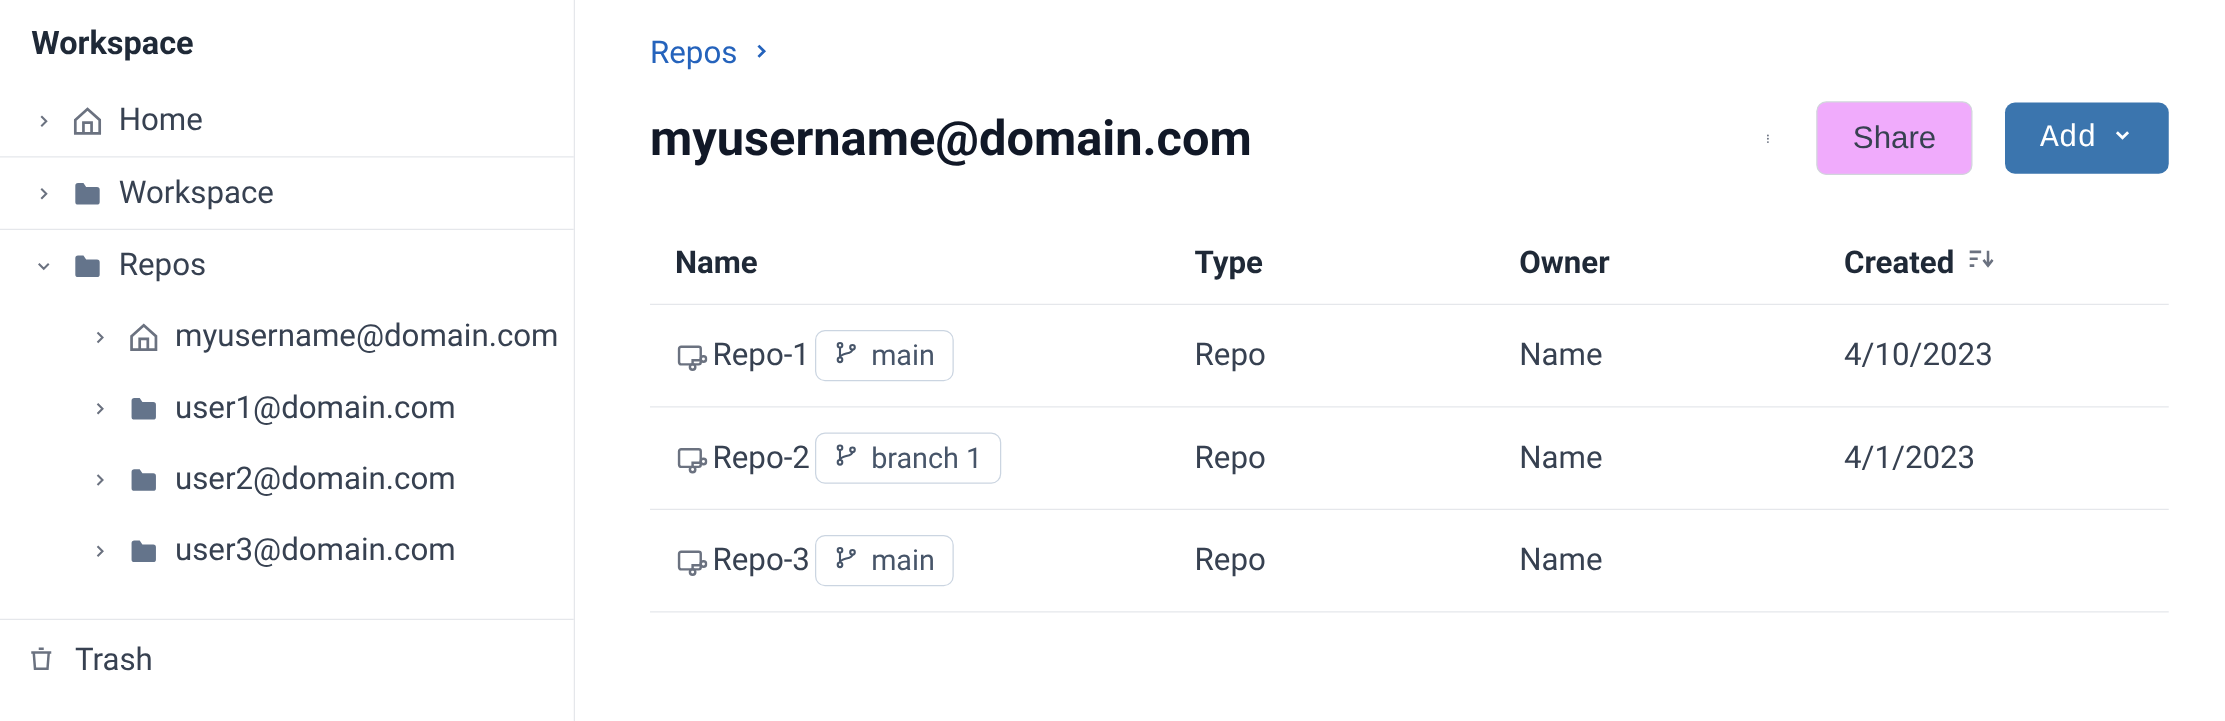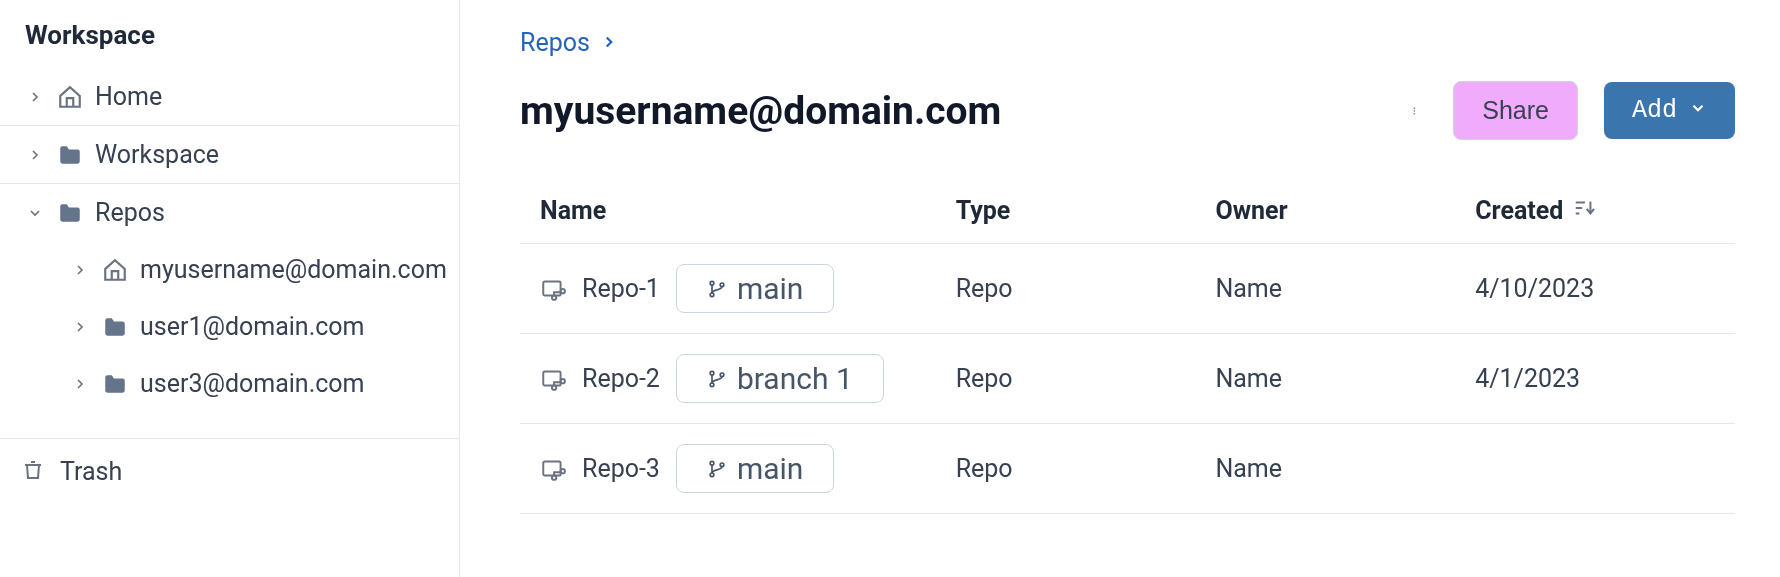--- a/index.html
+++ b/index.html
@@ -133,32 +133,32 @@
       color: #1f2937;
       display: flex;
       align-items: center;
       gap: 10px;
     }
     .trow { padding: 20px 0 20px 20px; }
     .td { color: #374151; }
     .name-cell {
       display: flex;
       align-items: center;
-      gap: 16px;
+      gap: 4px;
       text-align: right;
     }
     .branch-pill {
       display: inline-flex;
       align-items: center;
       gap: 10px;
       border: 1.5px solid #cbd5e1;
       border-radius: 8px;
-      padding: 6px 30px;
+      padding: 6px 14px;
       color: #475569;
-      font-size: 30px;
+      font-size: 23px;
     }
     .sort-icon { color: #6b7280; }
   </style>
 </head>
 <body>
 
 <aside class="sidebar">
   <div class="sidebar-title">Workspace</div>
 
   <div class="tree-item">
@@ -223,20 +223,33 @@
       <svg viewBox="0 0 24 24" width="16" height="16" fill="none" stroke="currentColor" stroke-width="2.5">
           <polyline points="9 6 15 12 9 18"></polyline>
         </svg>
     </span>
     <span class="icon folder-icon">
       <svg viewBox="0 0 24 24" width="26" height="26" fill="currentColor">
           <path d="M3 6a2 2 0 0 1 2-2h4l2 3h8a2 2 0 0 1 2 2v9a2 2 0 0 1-2 2H5a2 2 0 0 1-2-2V6z"></path>
         </svg>
     </span>
     <span class="item-label">user1@domain.com</span>
+  </div>
+  <div class="tree-item depth-1">
+    <span class="chevron">
+      <svg viewBox="0 0 24 24" width="16" height="16" fill="none" stroke="currentColor" stroke-width="2.5">
+          <polyline points="9 6 15 12 9 18"></polyline>
+        </svg>
+    </span>
+    <span class="icon folder-icon">
+      <svg viewBox="0 0 24 24" width="26" height="26" fill="currentColor">
+          <path d="M3 6a2 2 0 0 1 2-2h4l2 3h8a2 2 0 0 1 2 2v9a2 2 0 0 1-2 2H5a2 2 0 0 1-2-2V6z"></path>
+        </svg>
+    </span>
+    <span class="item-label">user2@domain.com</span>
   </div>
   <div class="tree-item depth-1">
     <span class="chevron">
       <svg viewBox="0 0 24 24" width="16" height="16" fill="none" stroke="currentColor" stroke-width="2.5">
           <polyline points="9 6 15 12 9 18"></polyline>
         </svg>
     </span>
     <span class="icon folder-icon">
       <svg viewBox="0 0 24 24" width="26" height="26" fill="currentColor">
           <path d="M3 6a2 2 0 0 1 2-2h4l2 3h8a2 2 0 0 1 2 2v9a2 2 0 0 1-2 2H5a2 2 0 0 1-2-2V6z"></path>

